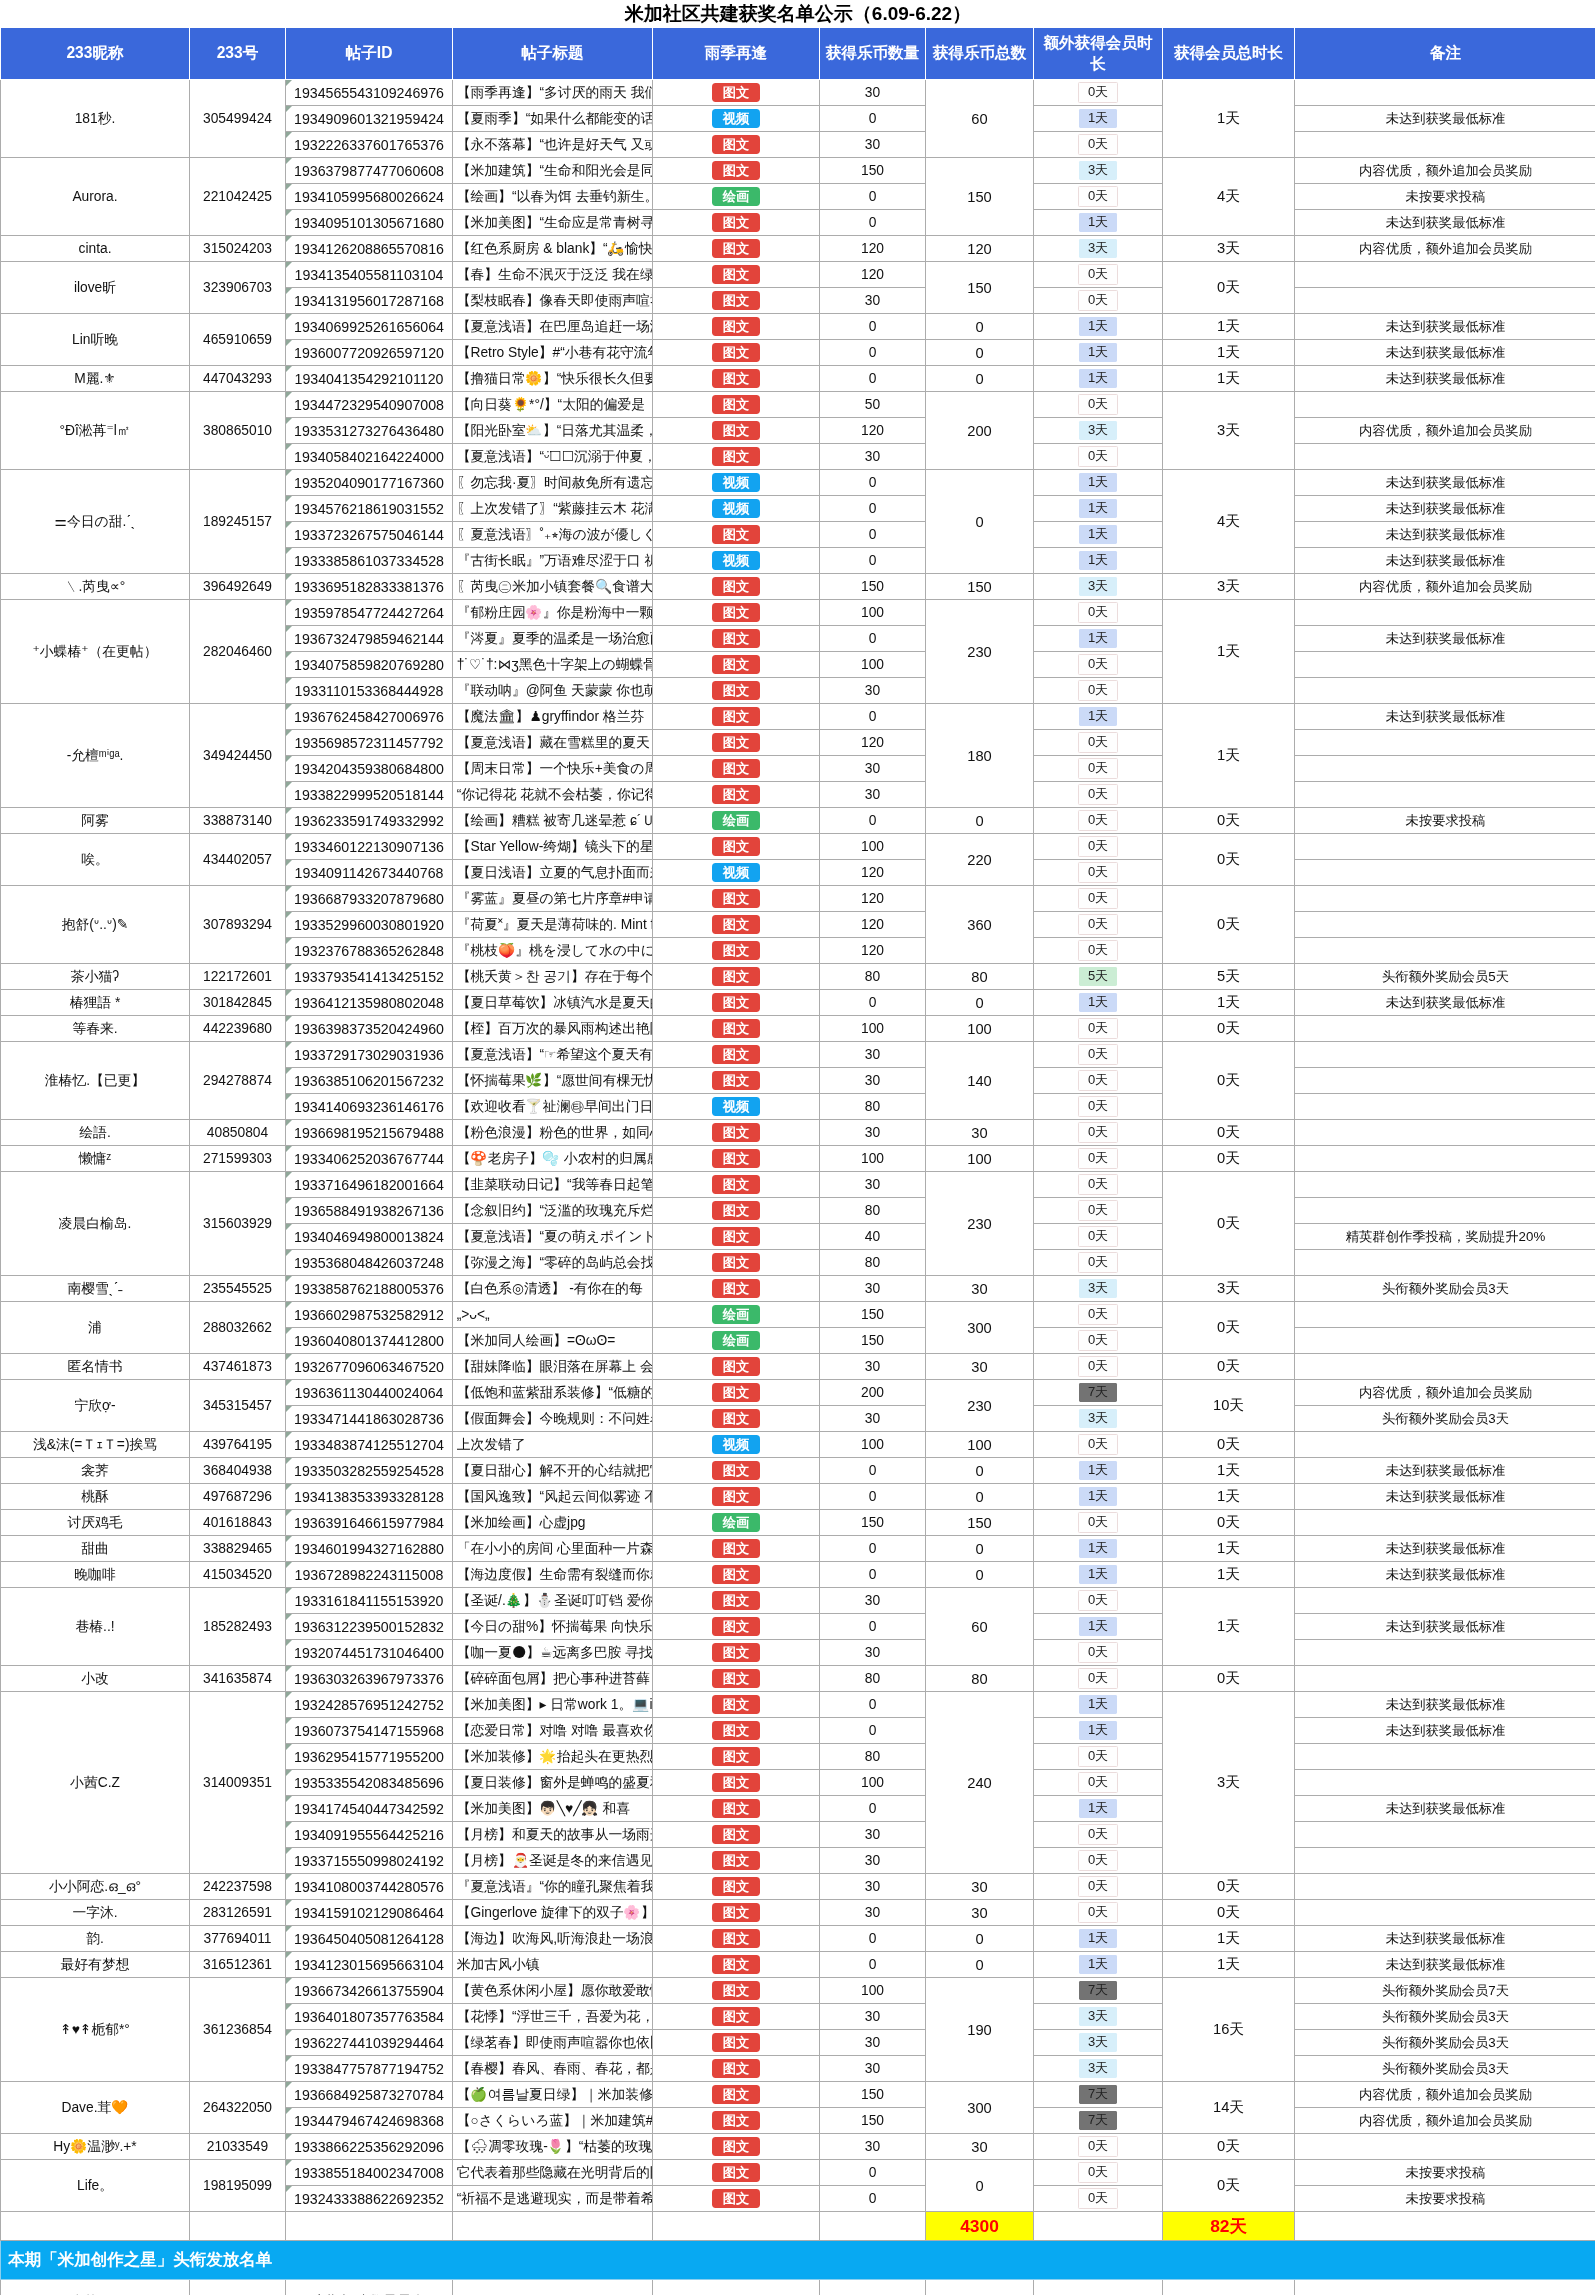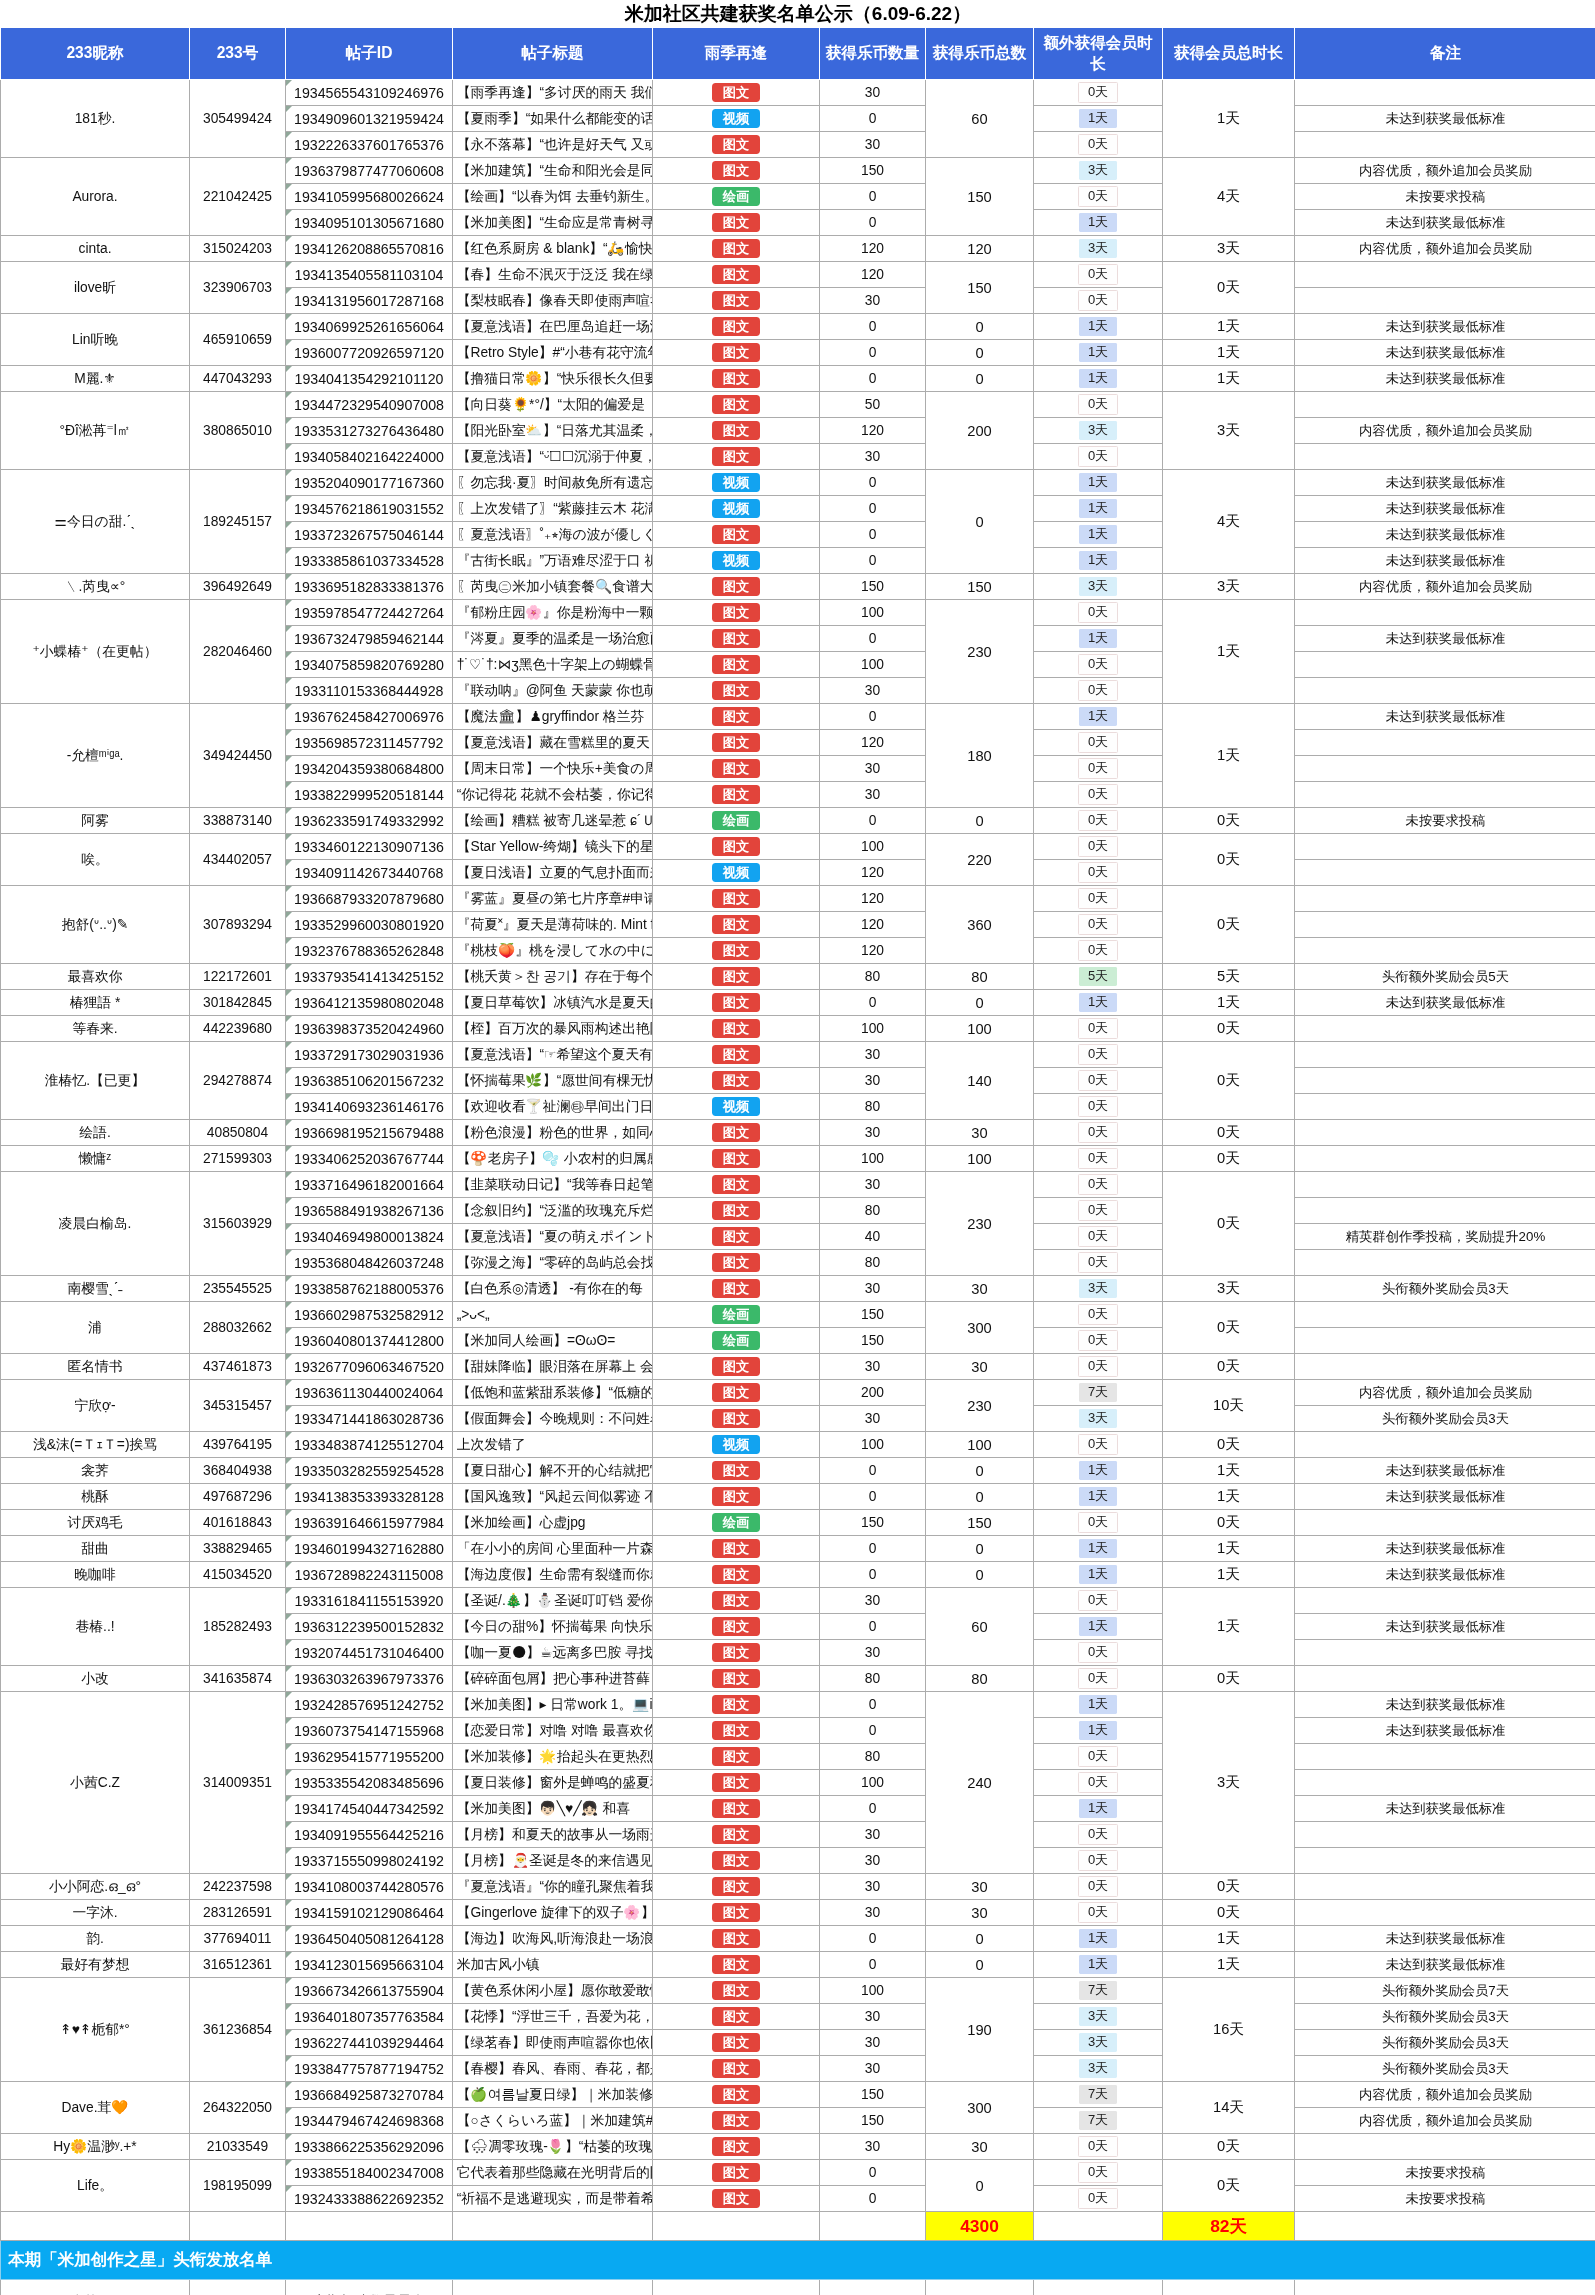--- a/index.html
+++ b/index.html
@@ -12,21 +12,21 @@
   tr.gtop td{border-top:0.9px solid #7F7F7F;}
   td.title-c{text-align:left;}
   td.pid{position:relative;font-size:14.2px;}
   .tri{position:absolute;top:0;left:0;width:0;height:0;border-top:6px solid #90A89A;border-right:6px solid transparent;}
   .badge{display:inline-block;min-width:38px;padding:3.2px 4.6px;border-radius:3.7px;color:#fff;font-weight:bold;font-size:13.3px;line-height:1;}
   .chip{display:inline-block;min-width:27px;padding:2.8px 5.5px;font-size:13px;line-height:1.1;border-radius:1.4px;color:#222;}
   .c0{background:#FEFEFE;border:0.9px solid #EBDCDC;}
   .c1{background:#CBDAF7;}
   .c3{background:#D7EFFA;}
   .c5{background:#CBEDD4;}
-  .c7{background:#e5e5e5;}
+  .c7{background:#737373;}
   td.totcell{font-size:14.7px;}
   td.daytot{font-size:14.7px;}
   td.remark{font-size:13.3px;}
   td.yellow{background:#FFFF00;color:#FF0000;font-weight:bold;font-size:17.4px;}
   tr.grand{height:29px;}
   tr.sect td{background:#08A9F2;color:#fff;font-weight:bold;font-size:16.5px;text-align:left;padding-left:7.3px;height:36px;border:0.5px solid #8BCFEF;}
   tr.star{height:45px;}
   td.notecell{font-size:14.2px;}
 </style>
 </head>
@@ -386,21 +386,21 @@
       </tr>
       <tr class="post">
         <td class="pid"><span class="tri"></span>1932376788365262848</td>
         <td class="title-c">『桃枝🍑』桃を浸して水の中に</td>
         <td><span class="badge" style="background-color: rgb(226, 68, 59);">图文</span></td>
         <td>120</td>
         <td><span class="chip c0">0天</span></td>
         <td class="remark"></td>
       </tr>
       <tr class="post gtop">
-        <td class="nick" rowspan="1">最喜欢你</td>
+        <td class="nick" rowspan="1">茶小猫ʔ</td>
         <td rowspan="1">122172601</td>
         <td class="pid"><span class="tri"></span>1933793541413425152</td>
         <td class="title-c">【桃夭黄＞찬 공기】存在于每个</td>
         <td><span class="badge" style="background-color: rgb(226, 68, 59);">图文</span></td>
         <td>80</td>
         <td class="totcell" rowspan="1">80</td>
         <td><span class="chip c5">5天</span></td>
         <td class="daytot" rowspan="1">5天</td>
         <td class="remark">头衔额外奖励会员5天</td>
       </tr>

